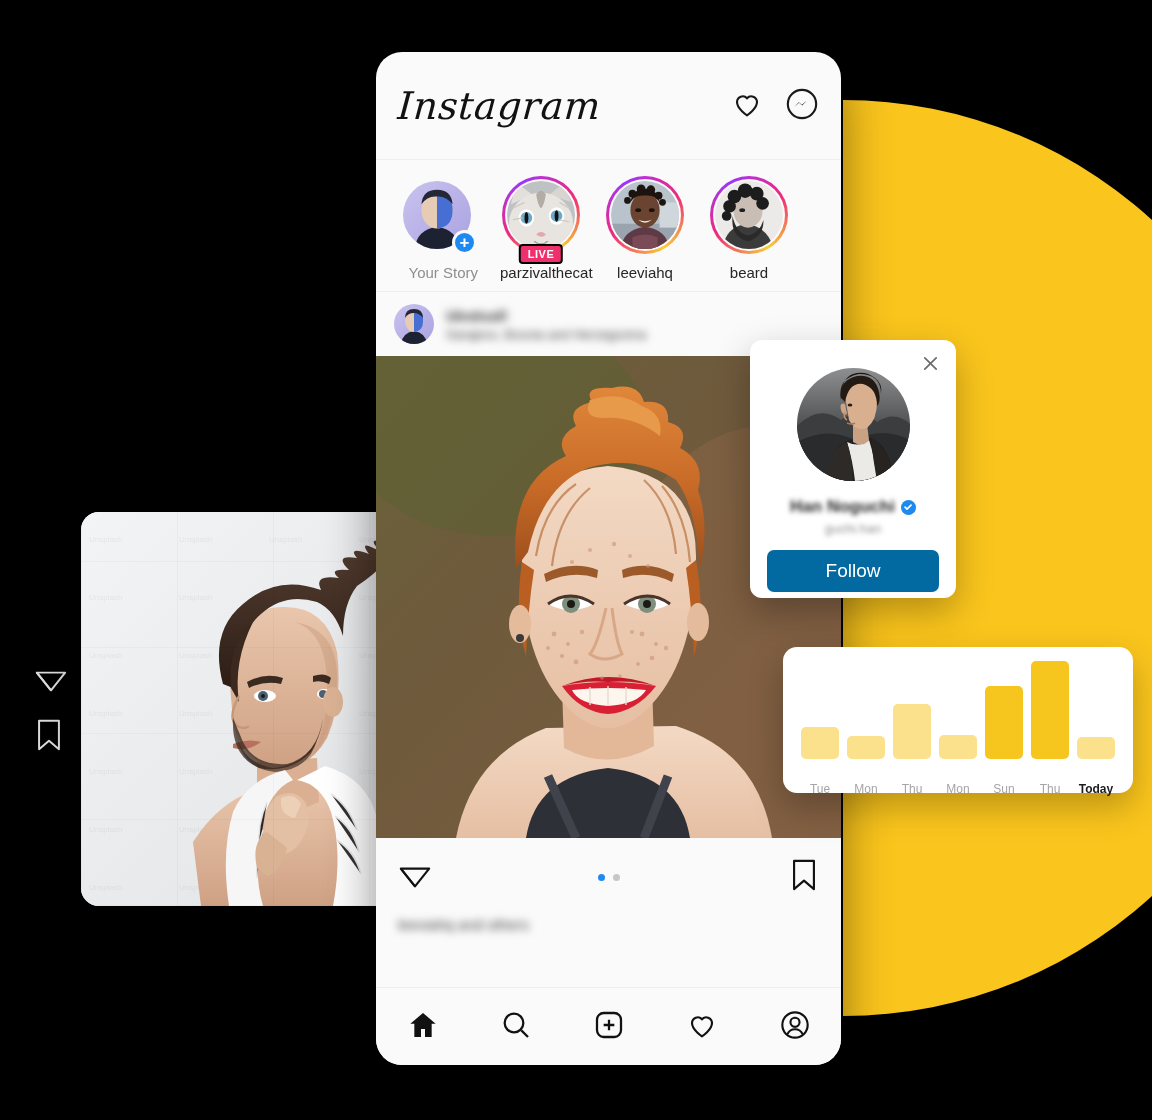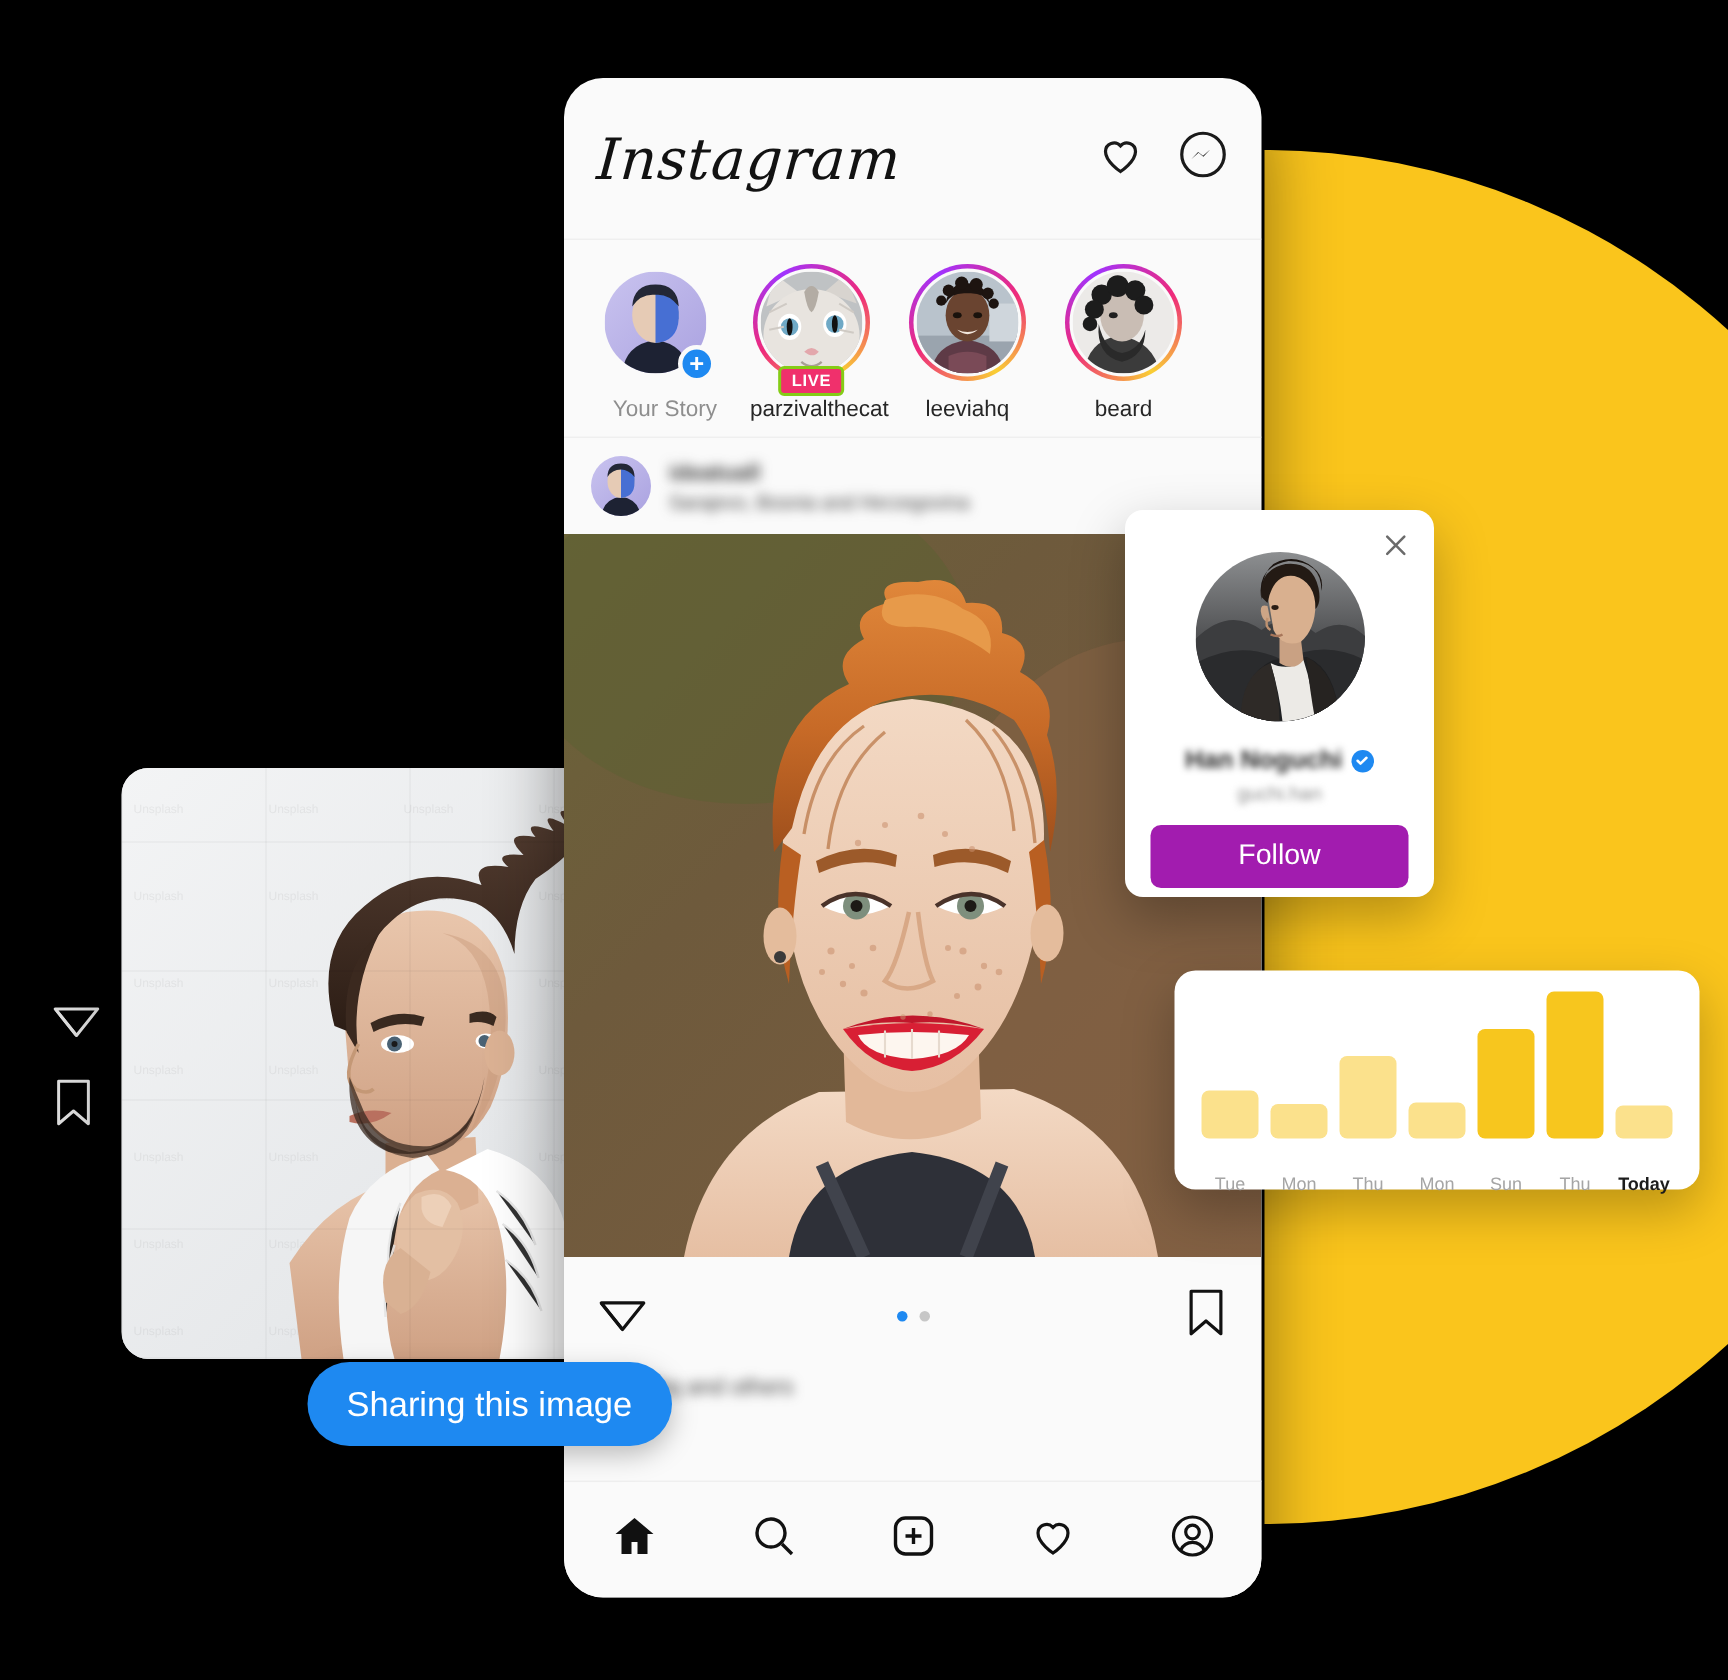--- a/index.html
+++ b/index.html
@@ -97,21 +97,21 @@
     background: #1E89F1; border: 3px solid #fafafa;
     display: flex; align-items: center; justify-content: center;
     color: #fff; font-size: 17px; line-height: 1; font-weight: 700;
   }
   .live-badge {
     position: absolute; left: 50%; transform: translateX(-50%);
     top: 68px;
     background: #F0306C; color: #fff;
     font-size: 11px; font-weight: 700; letter-spacing: .5px;
     padding: 2px 7px; border-radius: 4px;
-    border: 2px solid #84cc16;
+    border: 2px solid #000000;
   }
 
   
   .post-head { display: flex; align-items: center; gap: 12px; padding: 12px 18px; height: 64px; }
   .post-head .av-sm { width: 40px; height: 40px; border-radius: 50%; overflow: hidden; flex: 0 0 40px; position: relative; }
   .blur-text { filter: blur(4px); color: #3d3d3d; }
   .post-user { font-size: 15px; font-weight: 700; }
   .post-loc { font-size: 13px; color: #3d3d3d; margin-top: 3px; }
 
   .post-photo { width: 100%; height: 482px; position: relative; overflow: hidden; }
@@ -139,21 +139,21 @@
     z-index: 20; padding: 18px 17px 16px;
   }
   .pc-close { position: absolute; right: 16px; top: 14px; cursor: pointer; }
   .pc-av { width: 113px; height: 113px; border-radius: 50%; margin: 10px auto 0; overflow: hidden; position: relative; }
   .pc-name { display:flex; align-items:center; justify-content:center; gap:6px; margin-top: 16px; }
   .pc-name span.t { font-size: 17px; font-weight: 600; color: #262626; filter: blur(2.5px); }
   .verified { width: 15px; height: 15px; border-radius: 50%; background: #1E89F1; display:flex; align-items:center; justify-content:center; flex:0 0 15px; }
   .pc-handle { text-align: center; font-size: 13px; color: #8e8e8e; margin-top: 4px; filter: blur(2.5px); }
   .follow-btn {
     margin-top: 14px; width: 100%; height: 42px;
-    background: #a21caf; color: #fff; border: none; border-radius: 7px;
+    background: #0369a1; color: #fff; border: none; border-radius: 7px;
     font-size: 19px; font-family: "Liberation Sans", sans-serif; cursor: pointer;
   }
 
   
   .chart-card {
     position: absolute; left: 783px; top: 647px;
     width: 350px; height: 146px;
     background: #fff; border-radius: 14px;
     box-shadow: 0 14px 34px rgba(0,0,0,.25);
     z-index: 20;
@@ -670,17 +670,14 @@
         <div class="bar-label">Tue</div>
         <div class="bar-label">Mon</div>
         <div class="bar-label">Thu</div>
         <div class="bar-label">Mon</div>
         <div class="bar-label">Sun</div>
         <div class="bar-label">Thu</div>
         <div class="bar-label today">Today</div>
       </div>
   </div>
 
-  <div class="share-pill">
-    <span>Sharing this image</span>
-  </div>
 
 </div>
 
 </body></html>

